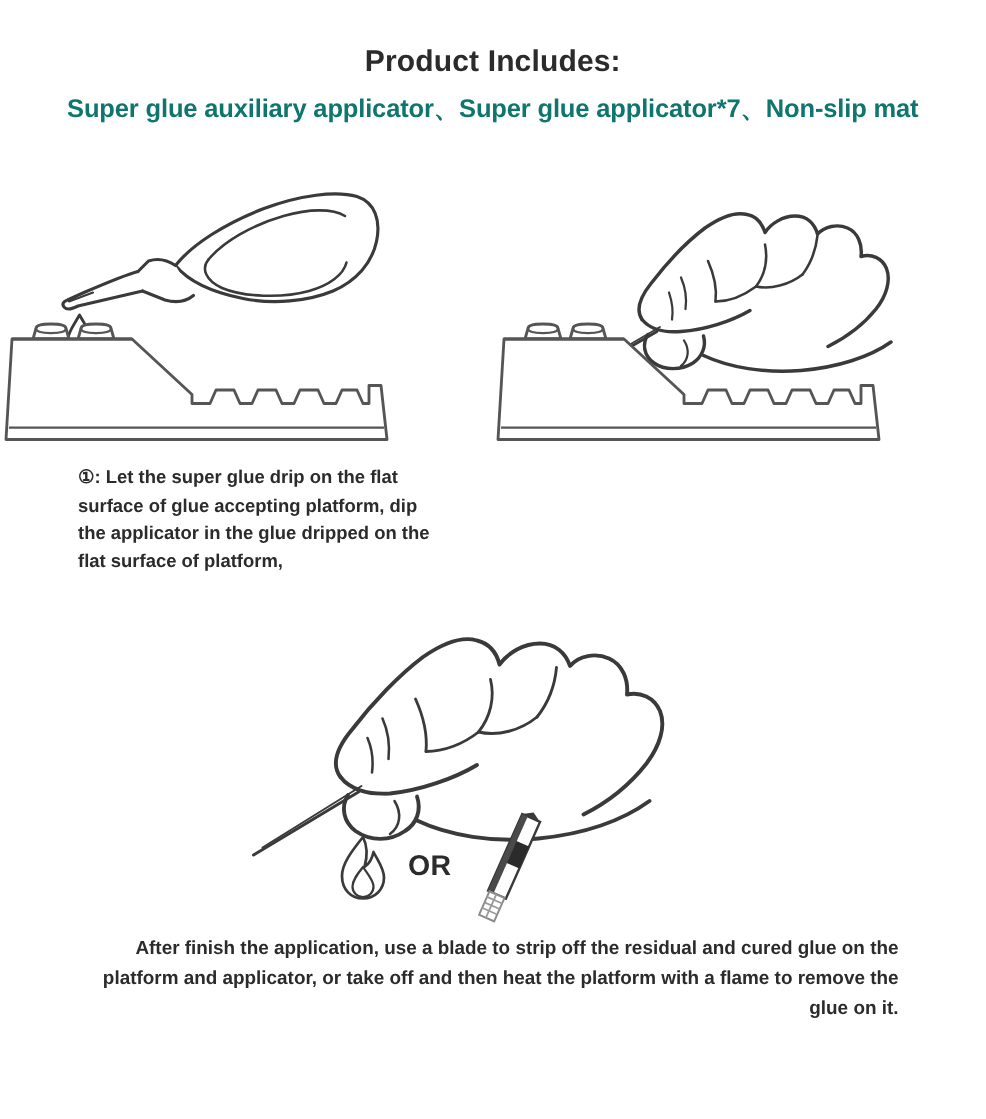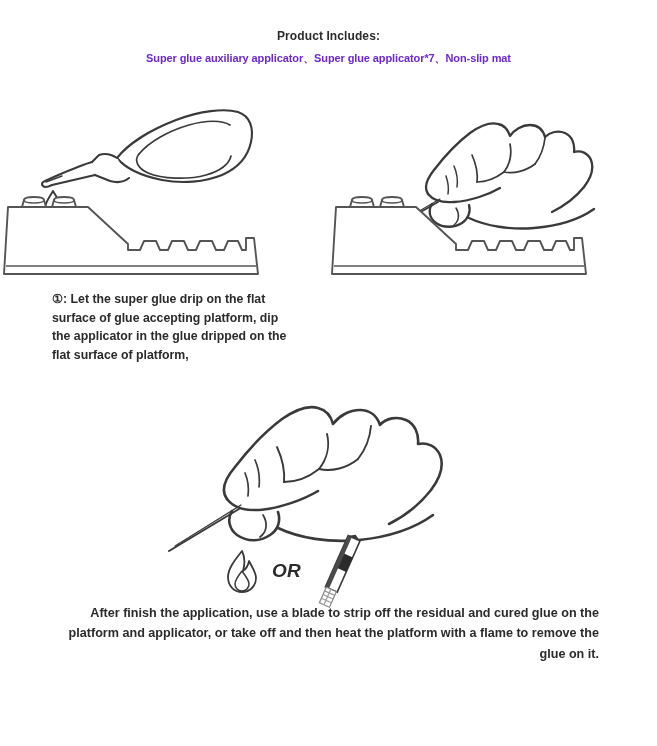--- a/index.html
+++ b/index.html
@@ -21,31 +21,31 @@
     width: 657px;
     height: 746px;
   }
 
   
   .header {
     padding-top: 28px;
     text-align: center;
   }
   .header .line1 {
-    font-size: 12px;
+    font-size: 20px;
     font-weight: bold;
     letter-spacing: 0.1px;
     color: #2b2b2b;
     line-height: 1.35;
   }
   .header .line2 {
-    font-size: 11px;
+    font-size: 17px;
     font-weight: bold;
     letter-spacing: -0.1px;
-    color: #6d28d9;
+    color: #0f766e;
     line-height: 1.35;
     margin-top: 7px;
   }
 
   
   .steps {
     position: relative;
     margin-top: 26px;
     display: flex;
     width: 567px;
@@ -86,25 +86,24 @@
     position: relative;
     height: 210px;
   }
   .bottom-art svg {
     display: block;
     margin: 0 auto;
   }
   .or-row {
     position: absolute;
     left: 222px;
-    top: 144px;
+    top: 132px;
     display: flex;
     align-items: center;
     gap: 10px;
-    font-style: italic;
   }
   .or-text {
     font-size: 19px;
     font-weight: bold;
     color: #2b2b2b;
     letter-spacing: 0.3px;
   }
   .bottom-caption {
     margin-top: 6px;
     padding: 0 58px;

